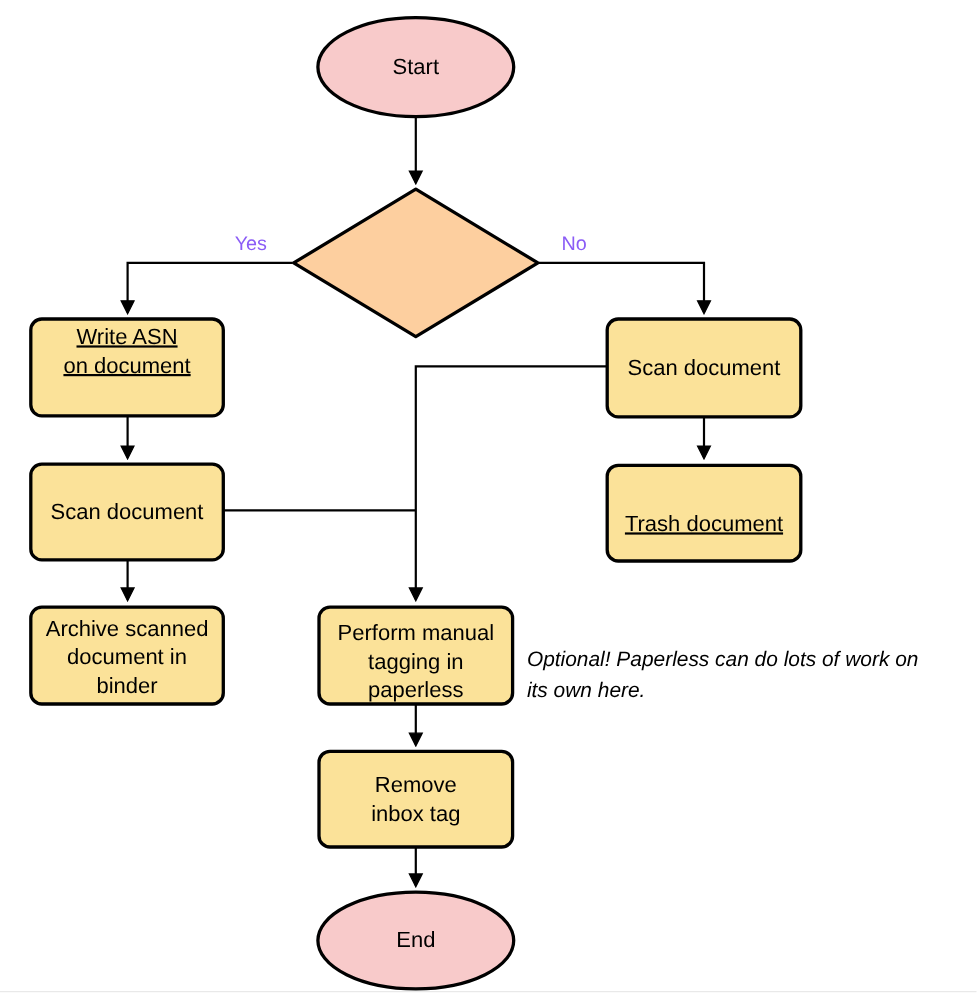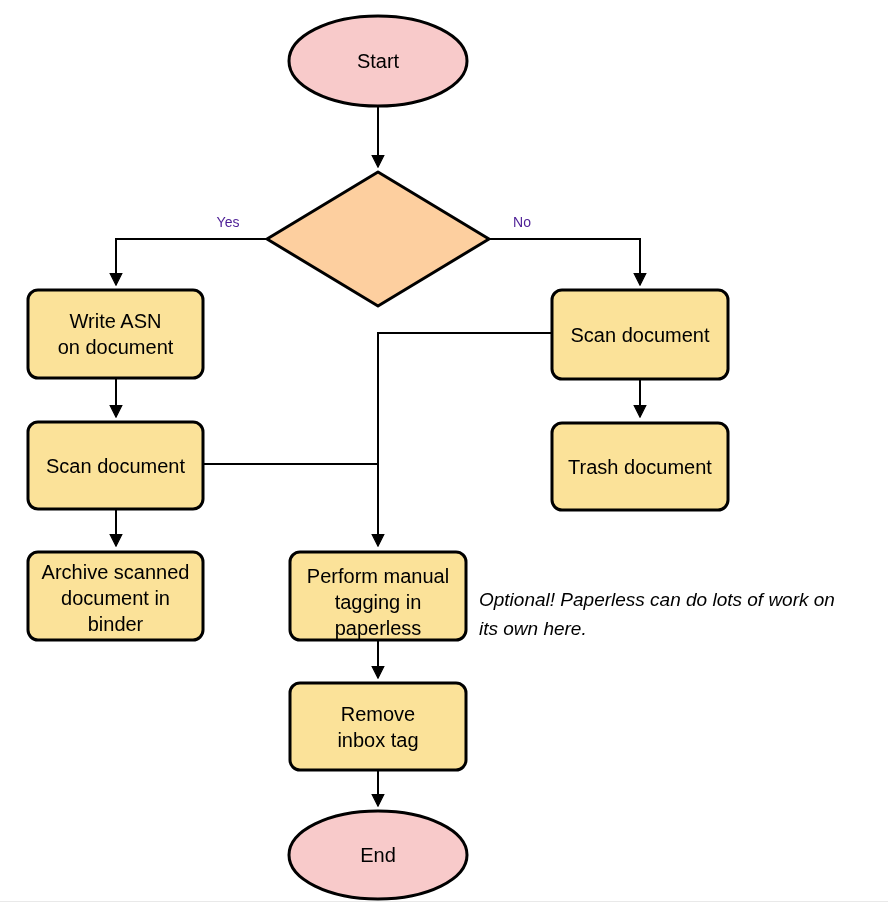--- a/index.html
+++ b/index.html
@@ -38,22 +38,22 @@
     text-align: center;
     font-size: 20px;
     line-height: 26px;
     color: #000000;
     white-space: pre-line;
     pointer-events: none;
   }
   .edge-label {
     position: absolute;
     transform: translate(-50%, -50%);
-    font-size: 14px;
-    color: #4c1d95;
+    font-size: 18px;
+    color: #8b5cf6;
     white-space: nowrap;
     pointer-events: none;
   }
   .annotation {
     position: absolute;
     left: 479px;
     top: 585px;
     width: 420px;
     font-size: 19px;
     line-height: 29px;
@@ -98,28 +98,28 @@
       <rect class="shape" x="552" y="423" width="176" height="87" rx="10" fill="#fbe299"></rect>
       <rect class="shape" x="290" y="552" width="176" height="88" rx="10" fill="#fbe299"></rect>
       <rect class="shape" x="290" y="683" width="176" height="87" rx="10" fill="#fbe299"></rect>
       <ellipse class="shape" cx="378" cy="855" rx="89" ry="44" fill="#f8caca"></ellipse>
     </g>
 
     <line x1="0" y1="901.5" x2="888" y2="901.5" stroke-width="1" stroke="#e9e9e9"></line>
   </svg>
 
   <div class="label" style="left:289px; top:16px;  width:178px; height:90px;">Start</div>
-  <div class="label" style="left:28px;  top:290px; width:175px; height:88px;">Write ASN
+  <div class="label" style="left:28px;  top:276px; width:175px; height:88px;text-decoration:underline;">Write ASN
 on document</div>
   <div class="label" style="left:28px;  top:422px; width:175px; height:87px;">Scan document</div>
   <div class="label" style="left:28px;  top:552px; width:175px; height:92px;">Archive scanned
 document in
 binder</div>
   <div class="label" style="left:552px; top:290px; width:176px; height:89px;">Scan document</div>
-  <div class="label" style="left:552px; top:423px; width:176px; height:87px;">Trash document</div>
+  <div class="label" style="left:552px; top:433px; width:176px; height:87px;text-decoration:underline;">Trash document</div>
   <div class="label" style="left:290px; top:552px; width:176px; height:100px;">Perform manual
 tagging in
 paperless</div>
   <div class="label" style="left:290px; top:683px; width:176px; height:87px;">Remove
 inbox tag</div>
   <div class="label" style="left:289px; top:811px; width:178px; height:88px;">End</div>
 
   <div class="edge-label" style="left:228px; top:222px;">Yes</div>
   <div class="edge-label" style="left:522px; top:222px;text-align:right;">No</div>
 

